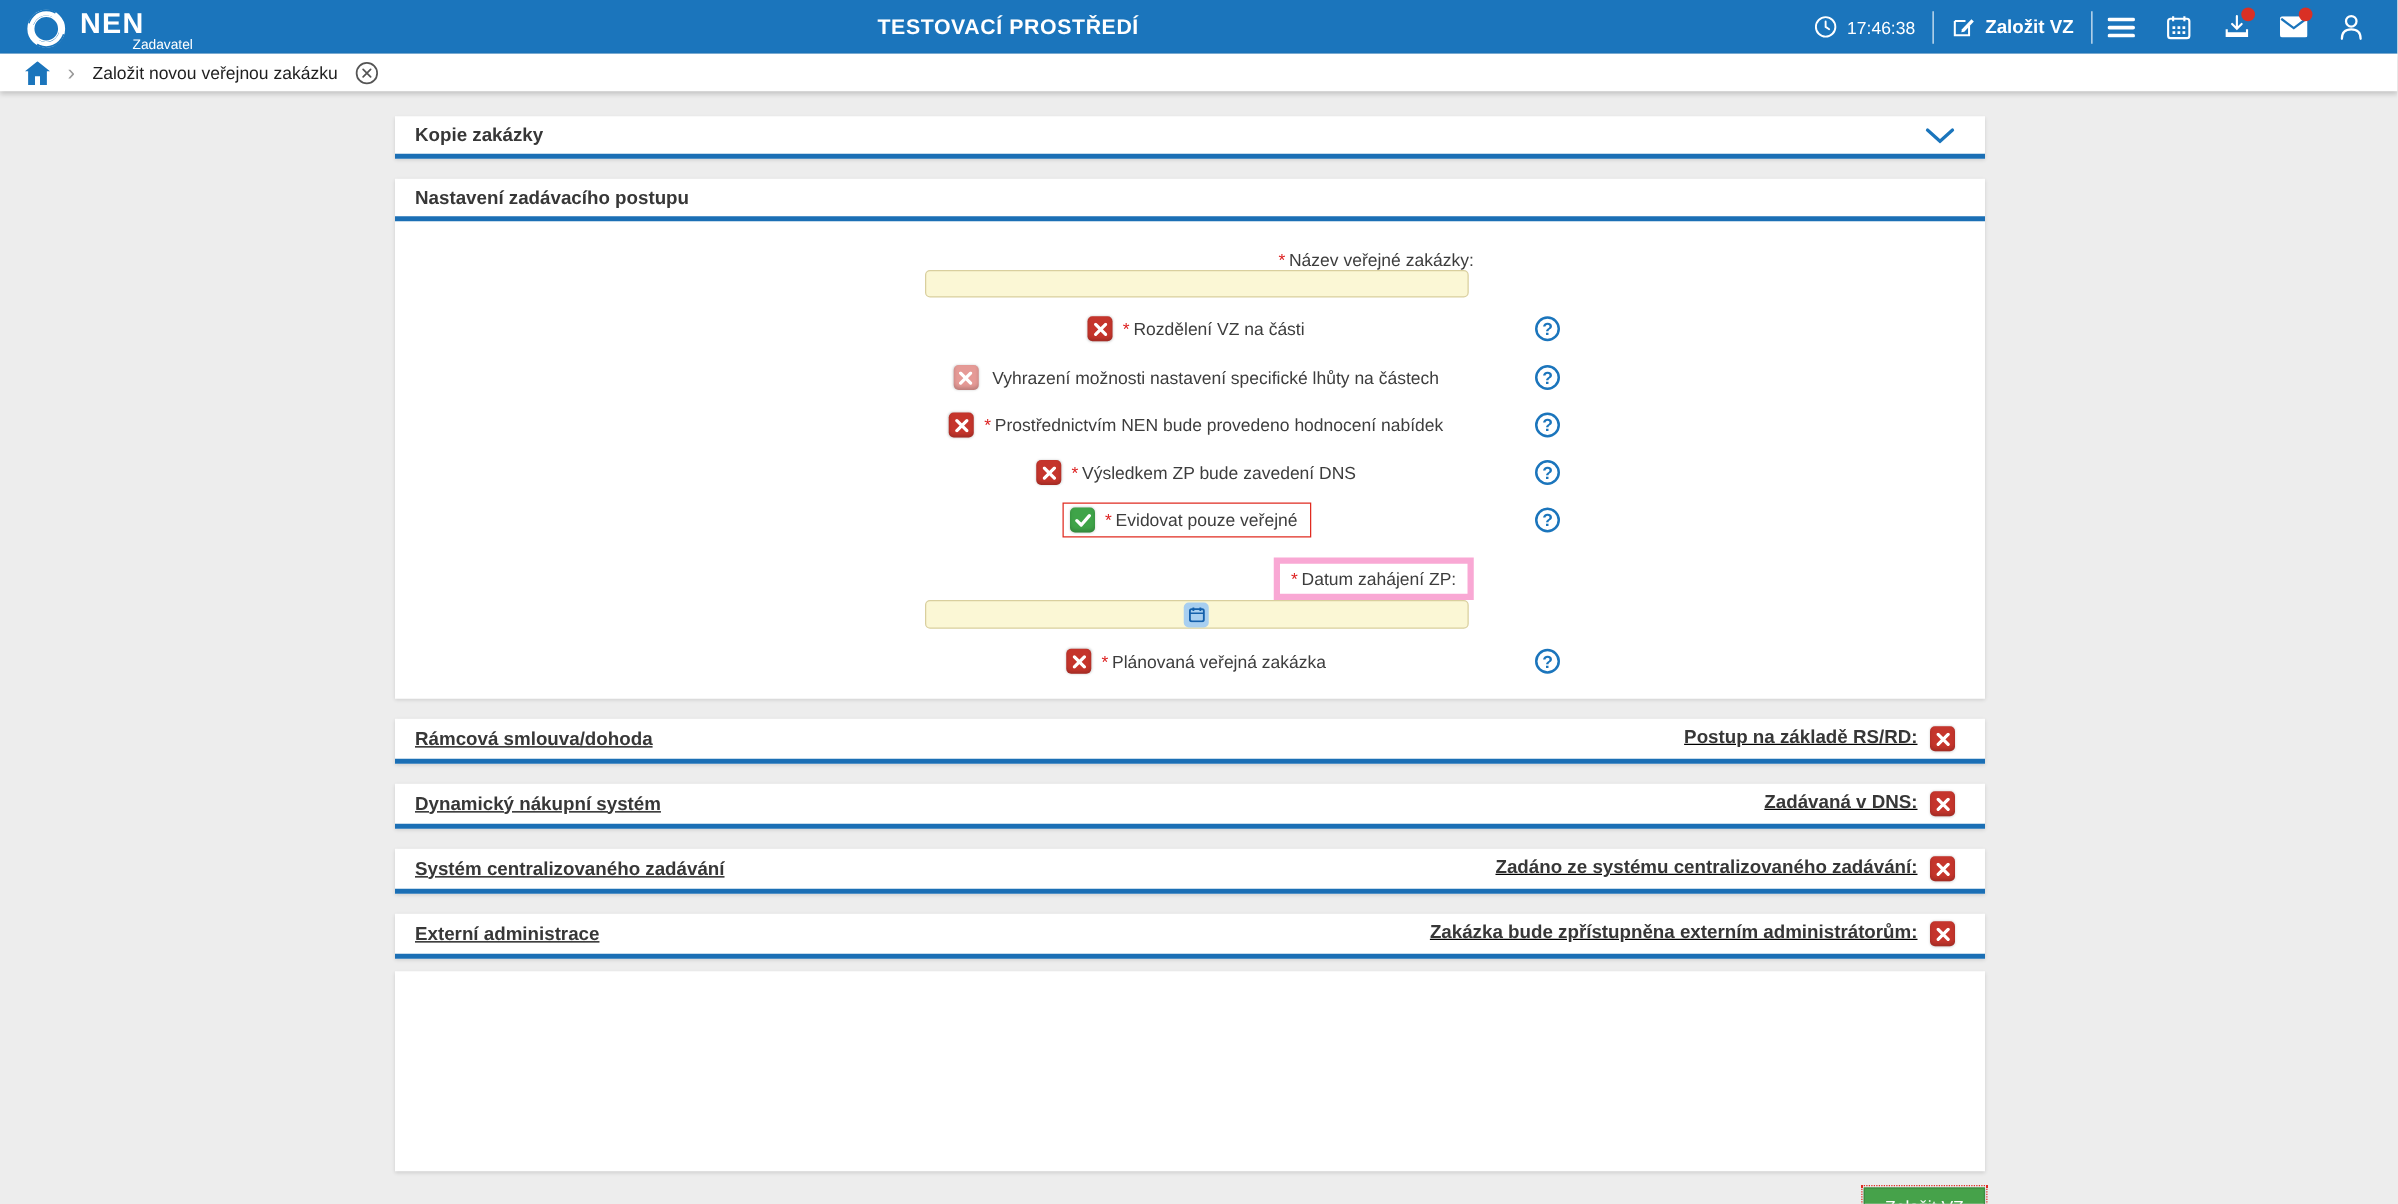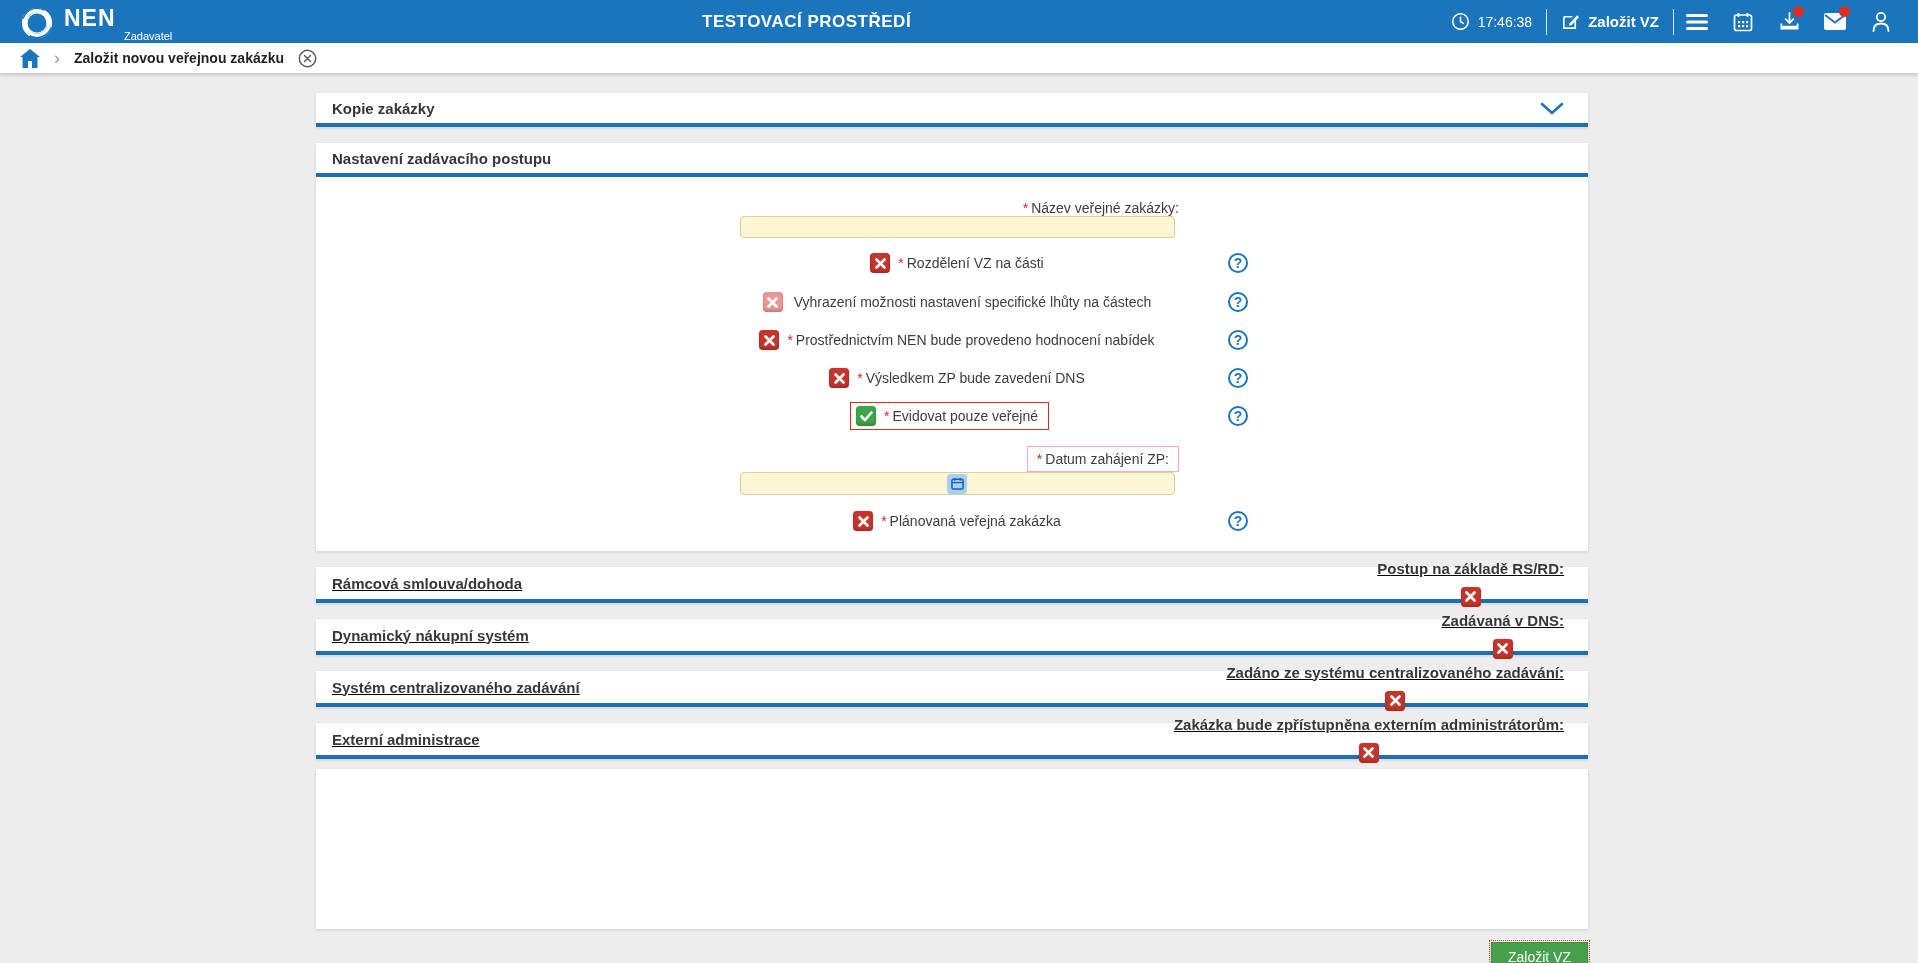--- a/index.html
+++ b/index.html
@@ -13,21 +13,21 @@
   
   .topbar {
     height:43px; background:#1b75bc; color:#fff;
     display:flex; align-items:center; position:relative;
     padding:0 14px 0 20px;
   }
   .brand { display:flex; align-items:flex-start; gap:10px; }
   .brand-swirl { width:34px; height:34px; margin-top:3px; }
   .brand-text { line-height:1; position:relative; top:4px; }
   .brand-name { font-size:23px; font-weight:bold; letter-spacing:1px; }
-  .brand-sub { font-size:11px; margin-left:60px; margin-top:1px; }
+  .brand-sub { font-size:11px; margin-left:42px; margin-top:1px; }
   .env-title {
     position:absolute; left:702px; top:0; height:43px;
     display:flex; align-items:center;
     font-size:17px; font-weight:bold; letter-spacing:0.5px;
   }
   .topbar-right {
     margin-left:auto; display:flex; align-items:center; gap:0; height:100%;
   }
   .tb-group { display:flex; align-items:center; gap:8px; padding:0 14px; height:100%; }
   .tb-sep { width:1px; height:26px; background:rgba(255,255,255,0.85); }
@@ -42,35 +42,35 @@
     background:#d93025; border-radius:50%;
   }
   svg { display:block; }
   
   .breadcrumb {
     height:30px; background:#fff; display:flex; align-items:center;
     padding:0 0 0 20px; gap:14px;
     box-shadow:0 2px 4px rgba(0,0,0,0.18);
     position:relative; z-index:5;
   }
-  .bc-label { font-size:14px; font-weight:bold; color:#1f1f1f; }
+  .bc-label { font-size:14px; font-weight:normal; color:#1f1f1f; }
   .bc-chev { color:#9a9a9a; }
   
   .content { padding-top:20px; }
   .card {
     width:1272px; margin-left:316px; background:#fff;
     box-shadow:0 1px 3px rgba(0,0,0,0.13);
   }
   .card-head {
     height:34px; display:flex; align-items:center;
     padding:0 24px 0 16px;
     border-bottom:4px solid #1b6fb5;
   }
   .card-title { font-size:15px; font-weight:bold; color:#373737; }
-  .head-right { margin-left:auto; display:flex; align-items:center; gap:10px;flex-direction:column; }
+  .head-right { margin-left:auto; display:flex; align-items:flex-start; gap:10px; }
   .head-right-label { font-size:15px; font-weight:bold; color:#373737; }
   .gap16 { height:16px; }
   
   .cb {
     width:20px; height:20px; border-radius:4px; flex:0 0 auto;
     display:flex; align-items:center; justify-content:center; cursor:pointer;
     box-shadow:inset 0 -2px 3px rgba(0,0,0,0.18), 0 0 2px rgba(0,0,0,0.2);
   }
   .cb-red { background:#c5352c; }
   .cb-red-disabled { background:#e59a96; }
@@ -96,21 +96,21 @@
   .cb-label { font-size:14px; color:#3d3d3d; white-space:nowrap; }
   .hl-red { border:1px solid #e02b20; padding:3px 10px 3px 5px; margin:-4px 0 -4px -5px; }
   .help {
     position:absolute; left:912px; top:50%; transform:translateY(-50%);
     width:20px; height:20px; border-radius:50%; border:2px solid #1b75bc;
     color:#1b75bc; font-size:14px; font-weight:bold;
     display:flex; align-items:center; justify-content:center; cursor:pointer;
     background:#fff;
   }
   .row-date { margin-top:20px; }
-  .lbl-box { display:inline-block; border:1px solid #f9a8d4; padding:4px 9px;text-align:center; }
+  .lbl-box { display:inline-block; border:5px solid #f9a8d4; padding:4px 9px;text-align:center; }
   .date-wrap { position:relative; width:435px; }
   .date-input { width:435px; height:23px; }
   .cal-btn {
     position:absolute; left:50%; top:50%; transform:translate(-50%,-50%);
     width:20px; height:20px; background:#a8cff0; border-radius:4px;
     display:flex; align-items:center; justify-content:center; cursor:pointer;
   }
   .row-last { margin-top:16px; }
   
   .slim .card-head { height:36px;text-decoration:underline; }

